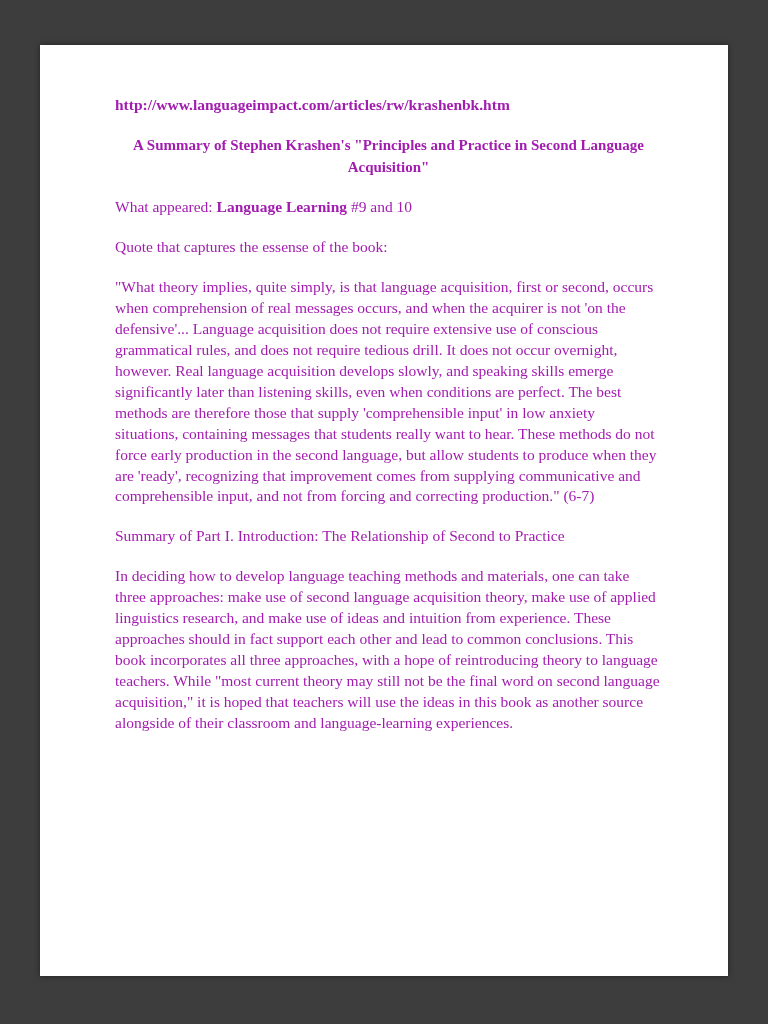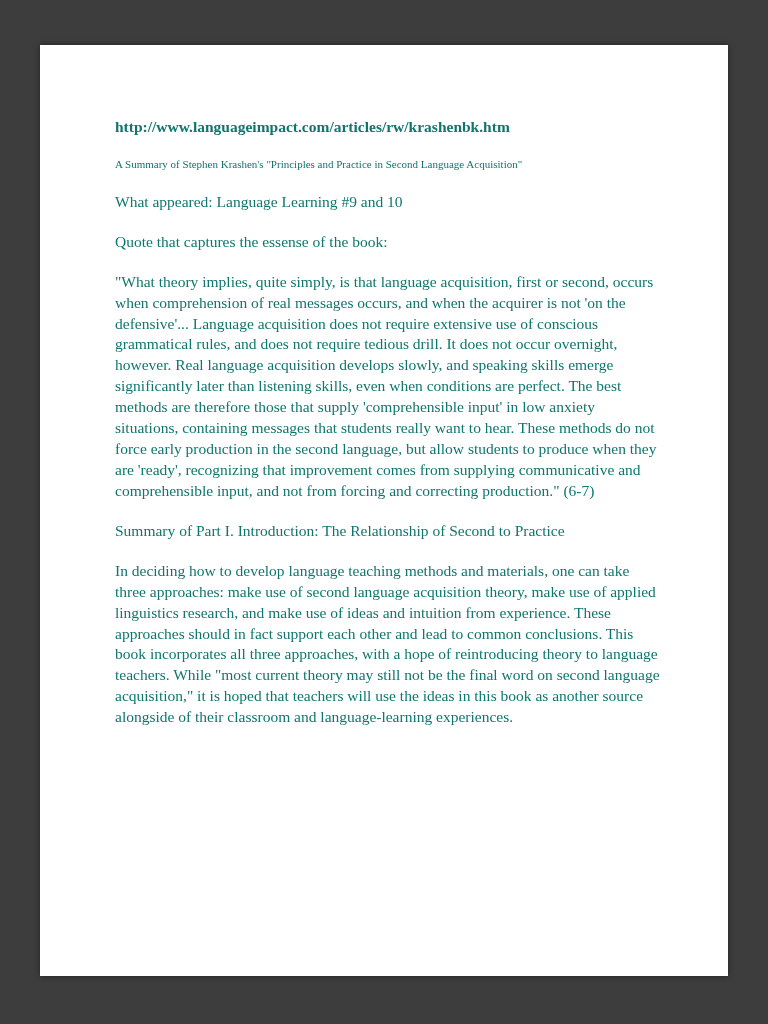--- a/index.html
+++ b/index.html
@@ -17,43 +17,44 @@
   .page {
     position: absolute;
     left: 40px;
     top: 45px;
     width: 688px;
     height: 931px;
     background: #ffffff;
     box-shadow: 0 0 6px rgba(0,0,0,0.45);
   }
   .content {
-    padding: 72px 66px 0 75px;
+    padding: 50px 66px 0 75px;
     font-family: "Liberation Serif", "DejaVu Serif", serif;
     font-size: 15.5px;
     line-height: 1.35;
-    color: #0f766e;
+    color: #a21caf;
   }
   .content p {
     margin: 0 0 19px 0;
   }
   .doc-url {
     font-weight: bold;
   }
   .doc-title {
-    font-weight: normal;
-    font-size: 11px;
+    font-weight: bold;
+    font-size: 15px;
     line-height: 1.45;
     margin: 0 0 20px 0;
+    text-align: center;
   }
   .gap-before {
     margin-top: 48px !important;
   }
   .bold-inline {
-    font-weight: normal;
+    font-weight: bold;
   }
 </style>
 </head>
 <body>
 
 <div class="viewer">
   <div class="page">
     <div class="content">
 
       <p class="doc-url">http://www.languageimpact.com/articles/rw/krashenbk.htm</p>

